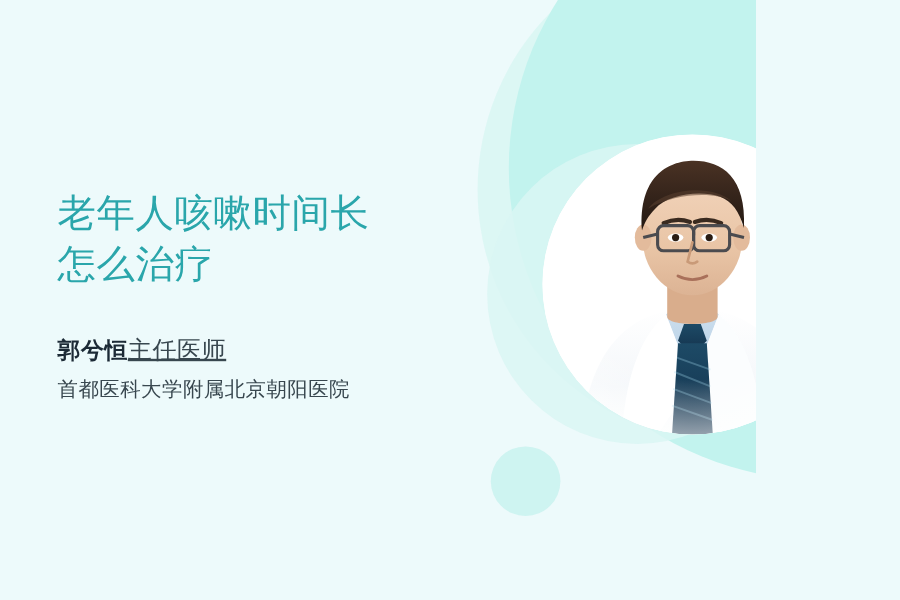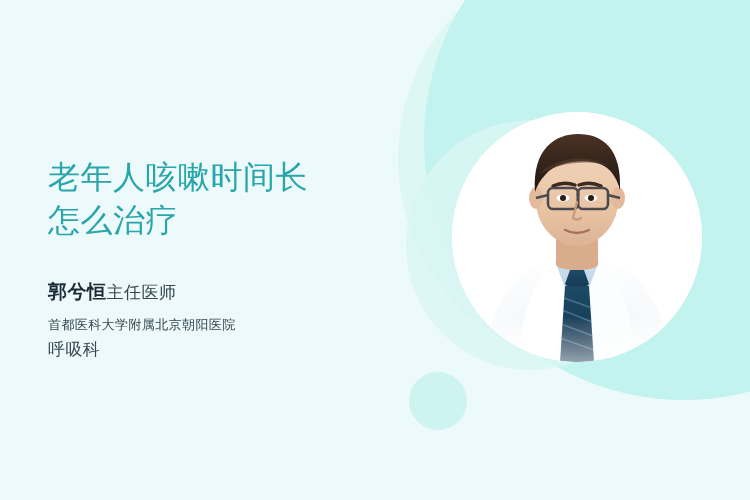--- a/index.html
+++ b/index.html
@@ -9,21 +9,21 @@
   body {
     width: 750px;
     height: 500px;
     font-family: "Liberation Sans", "DejaVu Sans", sans-serif;
     background: #edfafb;
     overflow: hidden;
   }
 
   #card {
     position: relative;
-    width: 750px;
+    width: 630px;
     height: 500px;
     background: #edfafb;
     overflow: hidden;
   }
 
   
   .deco {
     position: absolute;
     border-radius: 50%;
     pointer-events: none;
@@ -130,30 +130,31 @@
   #doctor-name {
     color: #1c2a36;
     font-size: 19px;
     line-height: 26px;
     font-weight: 700;
     letter-spacing: 0.5px;
   }
 
   #doctor-title {
     color: #38474f;
-    font-size: 17px;
+    font-size: 20px;
     line-height: 26px;
     font-weight: 400;
     letter-spacing: 0.5px;
+    text-decoration: underline;
   }
 
   #affiliation {
     margin-top: 6px;
     color: #38474f;
-    font-size: 13px;
+    font-size: 17px;
     line-height: 25px;
     font-weight: 400;
     letter-spacing: 0.4px;
   }
 
   #department {
     color: #38474f;
     font-size: 17px;
     line-height: 25px;
     font-weight: 400;
@@ -267,16 +268,15 @@
   <div id="text-block">
     <h1 id="headline">老年人咳嗽时间长
 怎么治疗</h1>
 
     <div id="doctor-line">
       <span id="doctor-name">郭兮恒</span>
       <span id="doctor-title">主任医师</span>
     </div>
 
     <div id="affiliation">首都医科大学附属北京朝阳医院</div>
-    <div id="department">呼吸科</div>
   </div>
 
 </div>
 
 </body></html>

